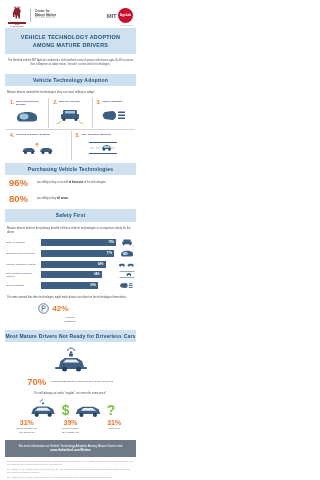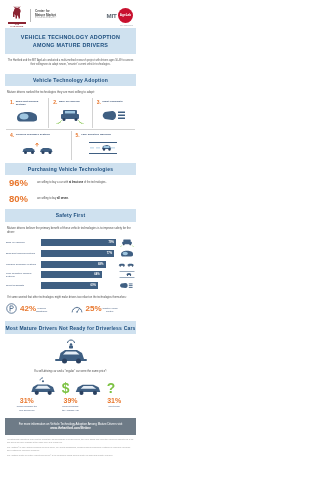--- a/index.html
+++ b/index.html
@@ -72,21 +72,21 @@
   .bar-label { width:33px; font-size:2.4px; color:#41587a; line-height:1.3; }
   .bar-track { flex:1; height:7px; position:relative; }
   .bar-fill { height:7px; background:#3f5f82; display:flex; align-items:center;
               justify-content:flex-end; padding-right:2px; }
   .bar-val { font-size:2.7px; font-weight:bold; color:#fff; }
   .bar-icon { width:17px; height:9px; display:flex; align-items:center;
               justify-content:center; }
 
   .note { padding:3px 7px 2px 7px; font-size:2.6px; color:#4d4d4d; line-height:1.55; }
   .duo { display:flex; justify-content:space-around; padding:1px 6px 4px 6px; }
-  .duo-item { display:flex; align-items:center; width:50%; }
+  .duo-item { display:flex; flex-direction:column; width:50%; }
   .duo-top { display:flex; align-items:center; gap:3px; }
   .duo-num { font-size:8px; font-weight:bold; color:#e8762c; line-height:1; }
   .duo-cap { font-size:2.4px; color:#41587a; text-align:center;
              line-height:1.35; margin-top:2px; }
 
   
   .dl-art { display:flex; justify-content:center; padding:4px 0 2px 0; }
   .seventy { display:flex; align-items:center; justify-content:center;
              gap:4px; padding:1px 10px 3px 10px; }
   .seventy .n { font-size:9.5px; font-weight:bold; color:#e8762c; line-height:1; }
@@ -339,50 +339,38 @@
             <circle cx="15" cy="15" r="13" fill="none" stroke="#3f5f82" stroke-width="2.2"></circle>
             <path d="M11 8 L11 23 M11 8 L17 8 C21 8 21 15 17 15 L11 15" fill="none" stroke="#3f5f82" stroke-width="2.2"></path>
           </svg>
         </span>
         <span class="duo-num">42%</span>
       </div>
       <div class="duo-cap">
         <span>Parking</span><br><span>assistance</span>
       </div>
     </div>
-    <div class="duo-item">
-      <div class="duo-top">
-        <span>
-          <svg width="12" height="10" viewBox="0 0 32 26">
-            <path d="M3 22 A13 13 0 0 1 29 22" fill="none" stroke="#3f5f82" stroke-width="2.2"></path>
-            <path d="M16 21 L23 11" stroke="#3f5f82" stroke-width="2" fill="none"></path>
-            <circle cx="16" cy="21" r="2" fill="#3f5f82"></circle>
-            <path d="M6 14 L8 15 M16 7 L16 9 M26 14 L24 15" stroke="#3f5f82" stroke-width="1.4"></path>
-          </svg>
-        </span>
-        <span class="duo-num">25%</span>
-      </div>
-      <div class="duo-cap">
-        <span>Adaptive cruise</span><br><span>control</span>
-      </div>
-    </div>
   </div>
 
   <div class="sec-head">Most Mature Drivers Not Ready for Driverless Cars</div>
   <div class="dl-art">
     <svg width="40" height="28" viewBox="0 0 80 56">
       <path d="M40 4 C36 4 33 7 33 10 M40 4 C44 4 47 7 47 10" fill="none" stroke="#3f5f82" stroke-width="2"></path>
       <circle cx="40" cy="13" r="2.5" fill="#3f5f82"></circle>
       <rect x="36" y="15" width="8" height="6" rx="1.5" fill="#3f5f82"></rect>
       <path d="M16 42 L19 30 L28 24 L52 24 L62 30 L66 42 Z" fill="#3f5f82"></path>
       <path d="M30 27 L50 27 L57 33 L24 33 Z" fill="#e6eef6"></path>
       <rect x="8" y="42" width="64" height="4" rx="2" fill="#3f5f82"></rect>
       <circle cx="27" cy="46" r="5" fill="#2b4160"></circle>
       <circle cx="55" cy="46" r="5" fill="#2b4160"></circle>
     </svg>
+  </div>
+  <div class="seventy">
+    <span class="n">70%</span>
+    <span class="t">of participants said they would not drive a self-driving car.</span>
   </div>
   <div class="priceq">If a self-driving car and a “regular” car were the same price*:</div>
 
   <div class="three-art">
     <span>
       <svg width="34" height="20" viewBox="0 0 80 48">
         <path d="M40 2 C36 2 33 5 33 8" fill="none" stroke="#3f5f82" stroke-width="2"></path>
         <circle cx="40" cy="10" r="2.5" fill="#3f5f82"></circle>
         <path d="M12 36 L16 24 L26 18 L52 18 L64 24 L68 36 Z" fill="#3f5f82"></path>
         <path d="M28 21 L50 21 L58 28 L21 28 Z" fill="#e6eef6"></path>

